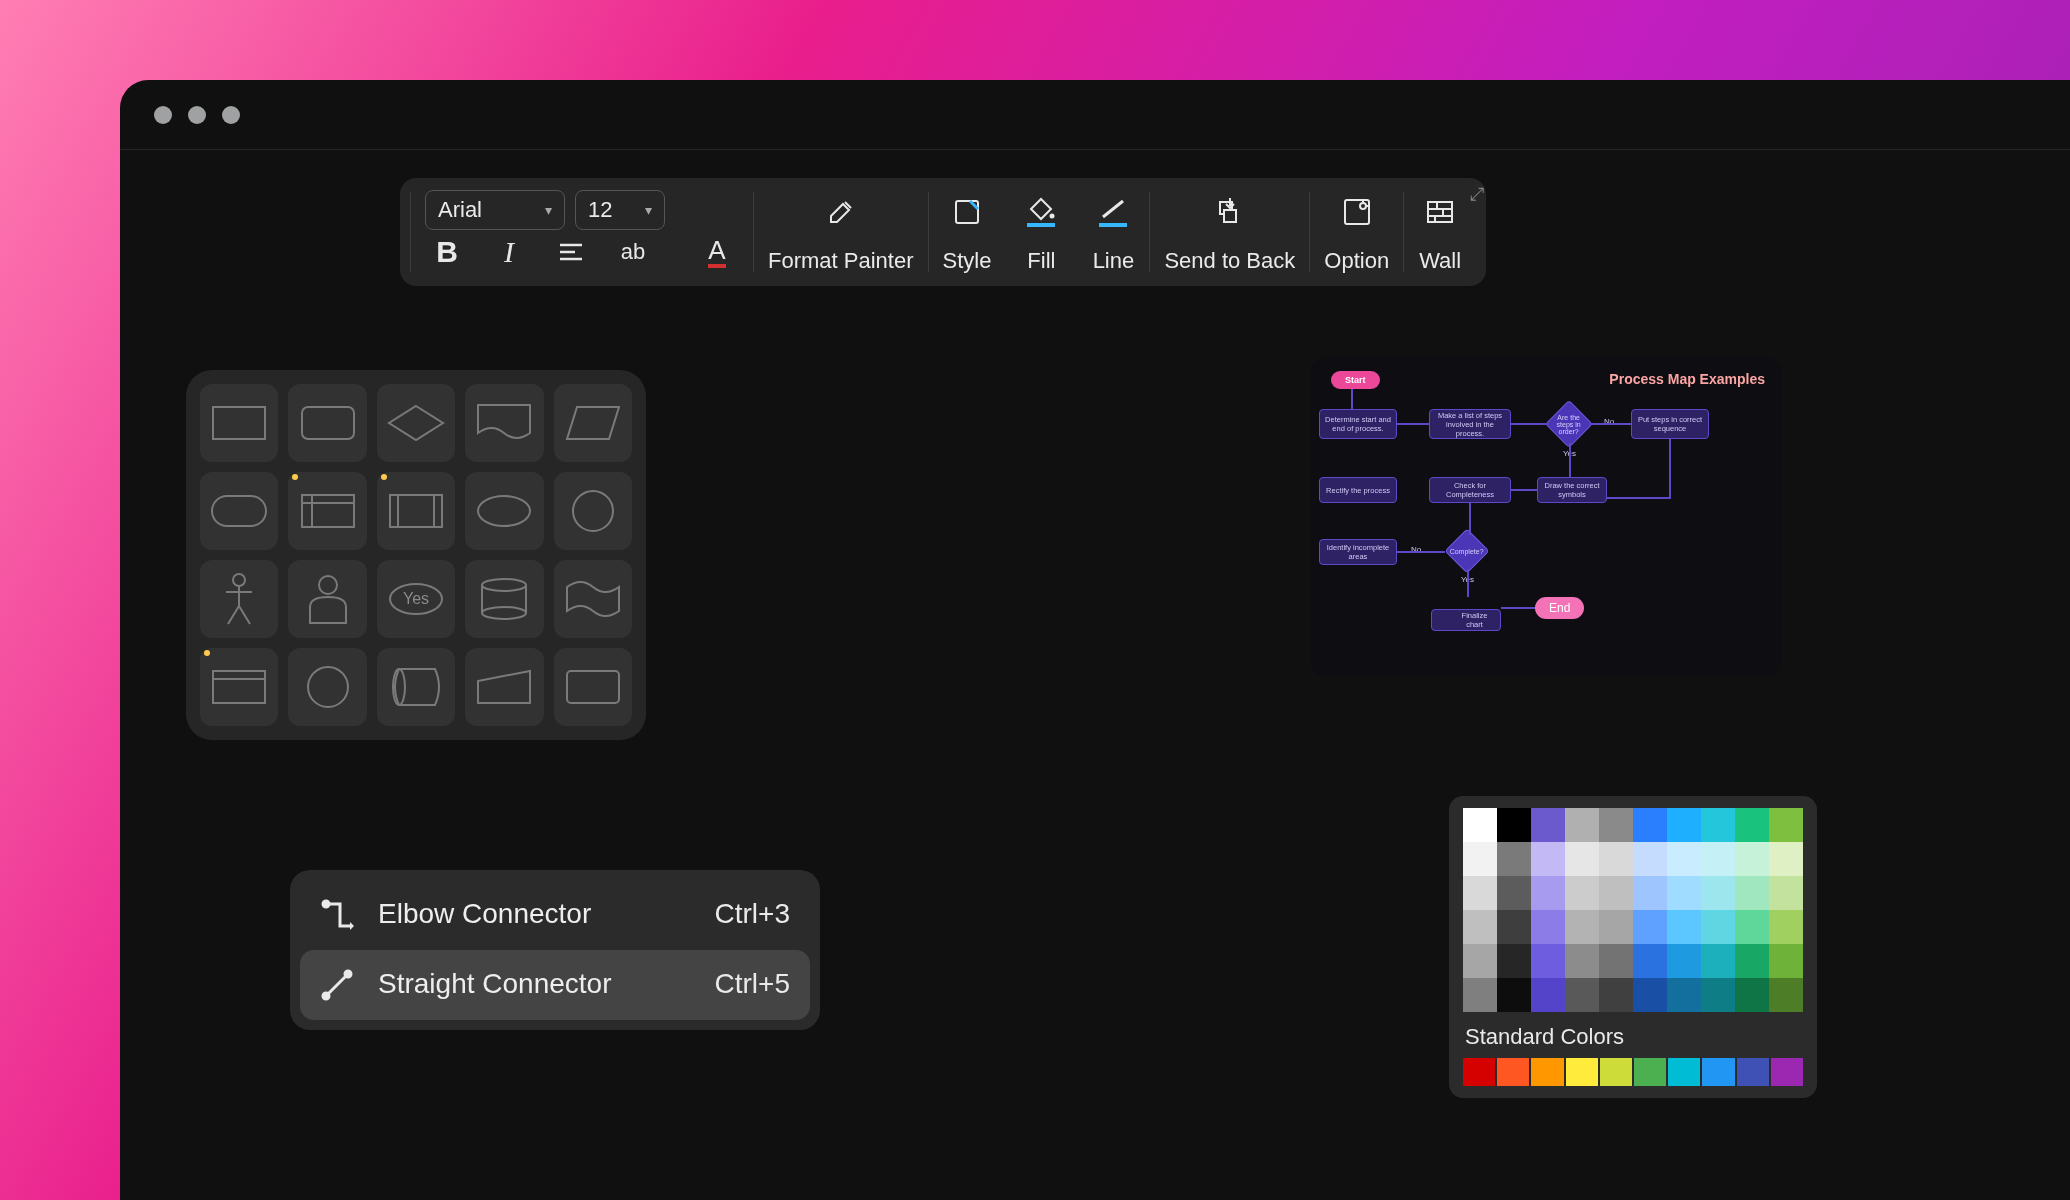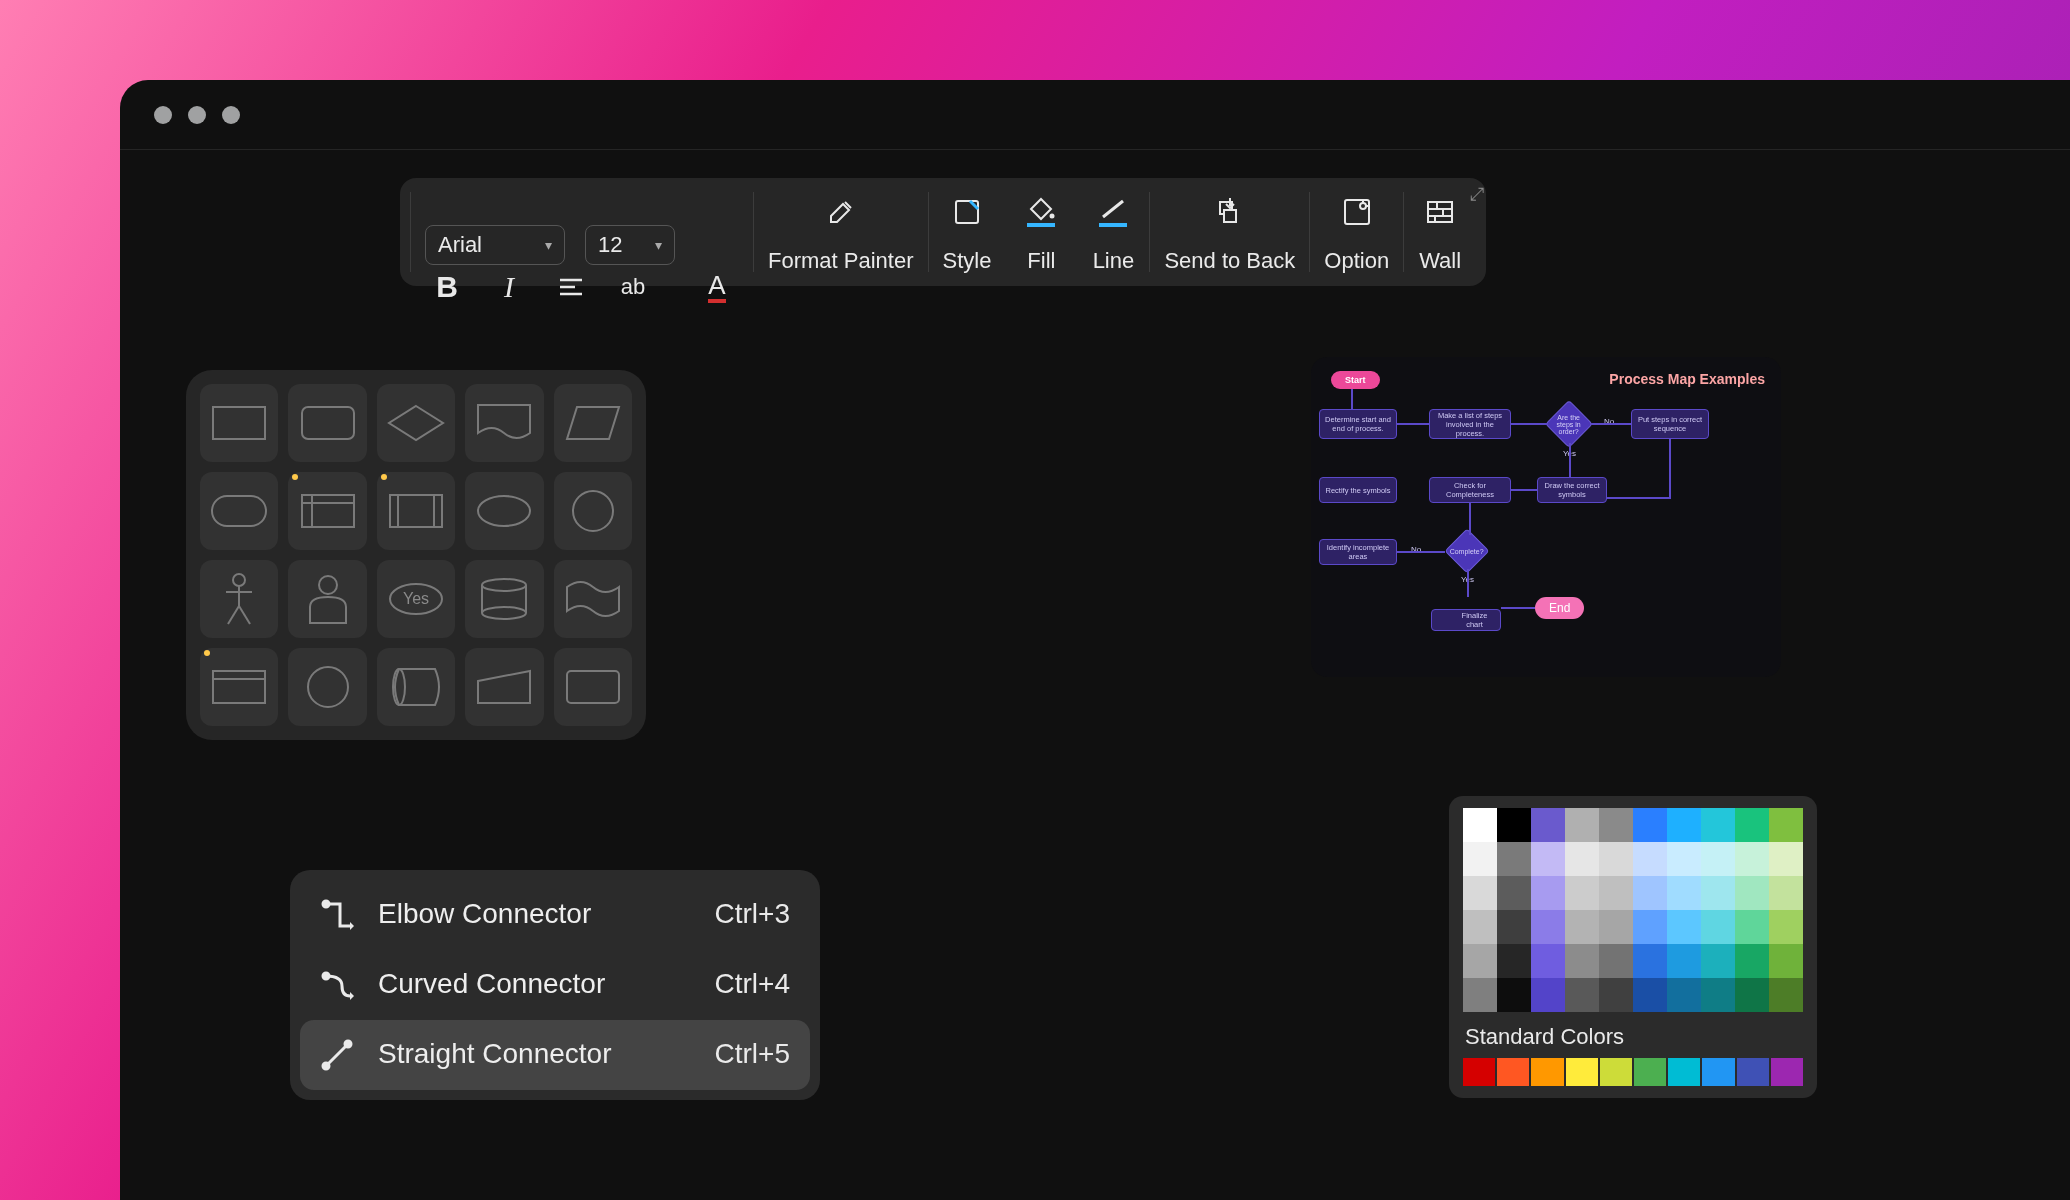--- a/index.html
+++ b/index.html
@@ -30,21 +30,21 @@
   .toolbar {
     position: absolute; left: 280px; top: 28px;
     display: flex; align-items: stretch;
     background: #262626; border-radius: 16px;
     padding: 8px 10px; height: 108px;
     color: #e8e8e8; font-size: 22px;
   }
   .tb-section { display:flex; flex-direction:column; align-items:center; justify-content:space-between; padding:4px 14px; position:relative; }
   .tb-sep { width:1px; background:#3c3c3c; margin:6px 0; }
   .tb-label { font-size: 22px; color:#eaeaea; white-space:nowrap; }
-  .tb-row { display:flex; gap:20px;margin-top:35px; }
+  .tb-row { display:flex; gap:10px; }
   .tb-iconbtn { width:44px; height:44px; display:flex; align-items:center; justify-content:center; border-radius:6px; }
   .select { display:flex; align-items:center; justify-content:space-between; background:transparent; border:1px solid #555; border-radius:8px; padding:4px 12px; color:#eaeaea; font-size:22px; height:40px; }
   .caret { font-size:14px; color:#aaa; margin-left:10px; }
   .fmt-row2 { display:flex; gap:18px; align-items:center; }
   .accent-underline { border-bottom: 4px solid #35b6ff; padding-bottom:2px; }
   svg { display:block; }
   .expand-handle { position:absolute; top:-2px; right:-8px; color:#888; font-size:18px; }
 
   
   .shape-panel {
@@ -359,29 +359,20 @@
     <div class="ctx-menu">
       <div class="ctx-item">
         <svg width="34" height="34" viewBox="0 0 34 34" fill="none" stroke="#eaeaea" stroke-width="3">
             <circle cx="6" cy="6" r="3" fill="#eaeaea"></circle>
             <path d="M6 6 H20 V28 H30"></path>
             <polygon points="30,24 34,28 30,32" fill="#eaeaea" stroke="none"></polygon>
           </svg>
         <span class="ctx-label">Elbow Connector</span>
         <span class="ctx-short">Ctrl+3</span>
       </div>
-      <div class="ctx-item">
-        <svg width="34" height="34" viewBox="0 0 34 34" fill="none" stroke="#eaeaea" stroke-width="3">
-            <circle cx="6" cy="8" r="3" fill="#eaeaea"></circle>
-            <path d="M6 8 Q22 8 22 18 Q22 28 30 28"></path>
-            <polygon points="30,24 34,28 30,32" fill="#eaeaea" stroke="none"></polygon>
-          </svg>
-        <span class="ctx-label">Curved Connector</span>
-        <span class="ctx-short">Ctrl+4</span>
-      </div>
       <div class="ctx-item selected">
         <svg width="34" height="34" viewBox="0 0 34 34" fill="none" stroke="#eaeaea" stroke-width="3">
             <circle cx="6" cy="28" r="3" fill="#eaeaea"></circle>
             <line x1="6" y1="28" x2="28" y2="6"></line>
             <circle cx="28" cy="6" r="3" fill="#eaeaea"></circle>
           </svg>
         <span class="ctx-label">Straight Connector</span>
         <span class="ctx-short">Ctrl+5</span>
       </div>
     </div>
@@ -393,21 +384,21 @@
 
       <div class="fc-node" style="left:8px; top:52px; width:78px; height:30px;">Determine start and end of process.</div>
       <div class="fc-node" style="left:118px; top:52px; width:82px; height:30px;">Make a list of steps involved in the process.</div>
       <div class="fc-dec-wrap fc-dec" style="left:241px; top:50px; width:34px; height:34px;">
           <div class="fc-dec-label">Are the steps in order?</div>
         </div>
       <div class="fc-node" style="left:320px; top:52px; width:78px; height:30px;">Put steps in correct sequence</div>
       <div class="fc-yn" style="left:293px; top:60px;">No</div>
       <div class="fc-yn" style="left:252px; top:92px;">Yes</div>
 
-      <div class="fc-node" style="left:8px; top:120px; width:78px; height:26px;">Rectify the symbols</div>
+      <div class="fc-node" style="left:8px; top:120px; width:78px; height:26px;">Rectify the process</div>
       <div class="fc-node" style="left:118px; top:120px; width:82px; height:26px;">Check for Completeness</div>
       <div class="fc-node" style="left:226px; top:120px; width:70px; height:26px;">Draw the correct symbols</div>
 
       <div class="fc-node" style="left:8px; top:182px; width:78px; height:26px;">Identify incomplete areas</div>
       <div class="fc-dec-wrap fc-dec" style="left:140px; top:178px; width:32px; height:32px;">
           <div class="fc-dec-label">Complete?</div>
         </div>
       <div class="fc-yn" style="left:100px; top:188px;">No</div>
       <div class="fc-yn" style="left:150px; top:218px;">Yes</div>
 

